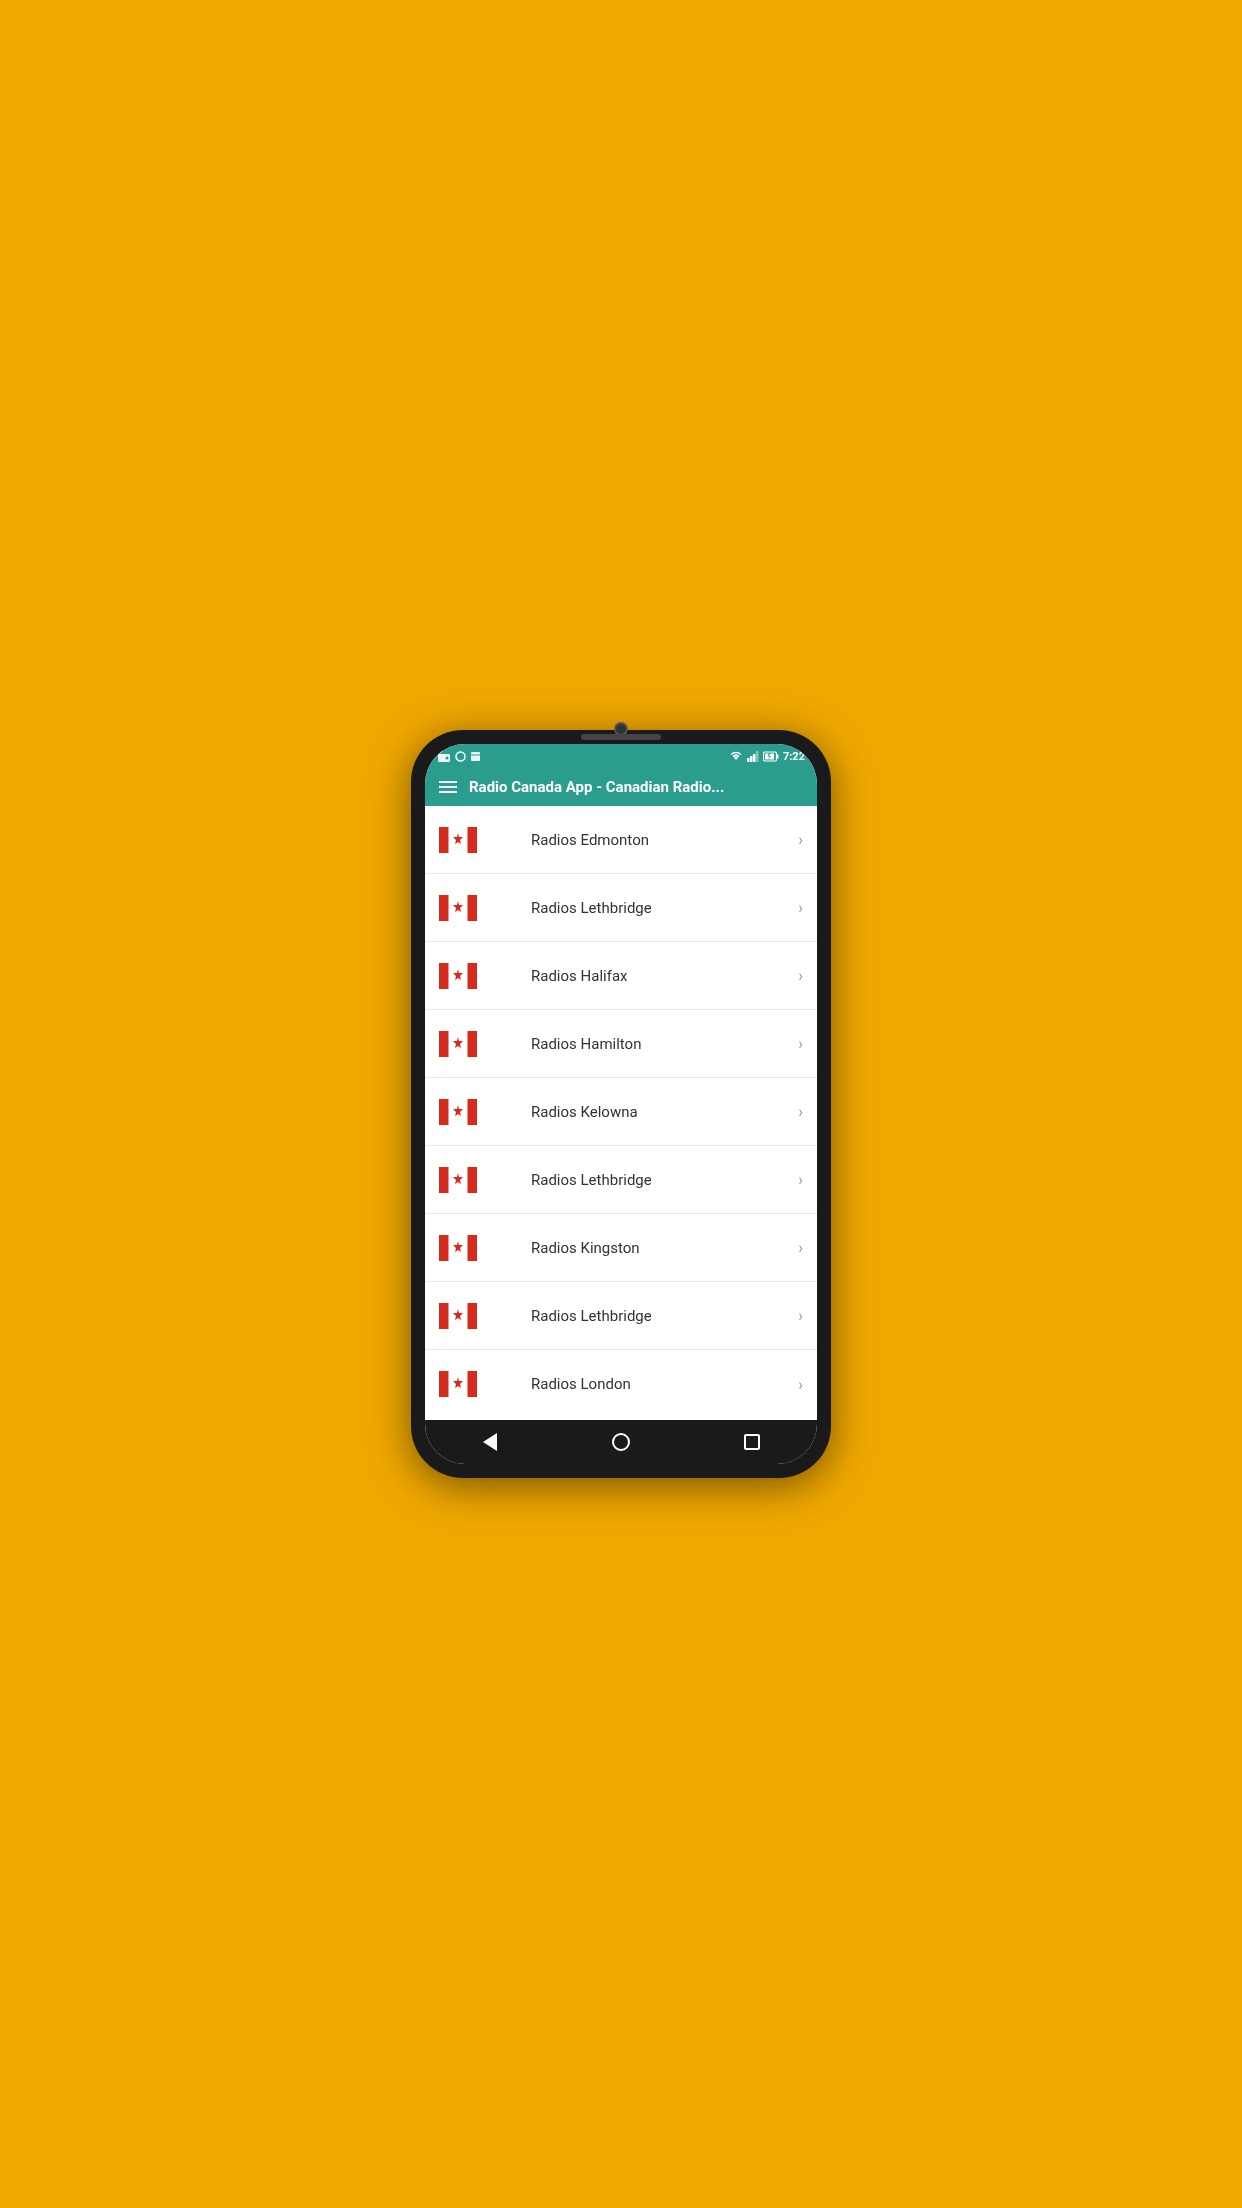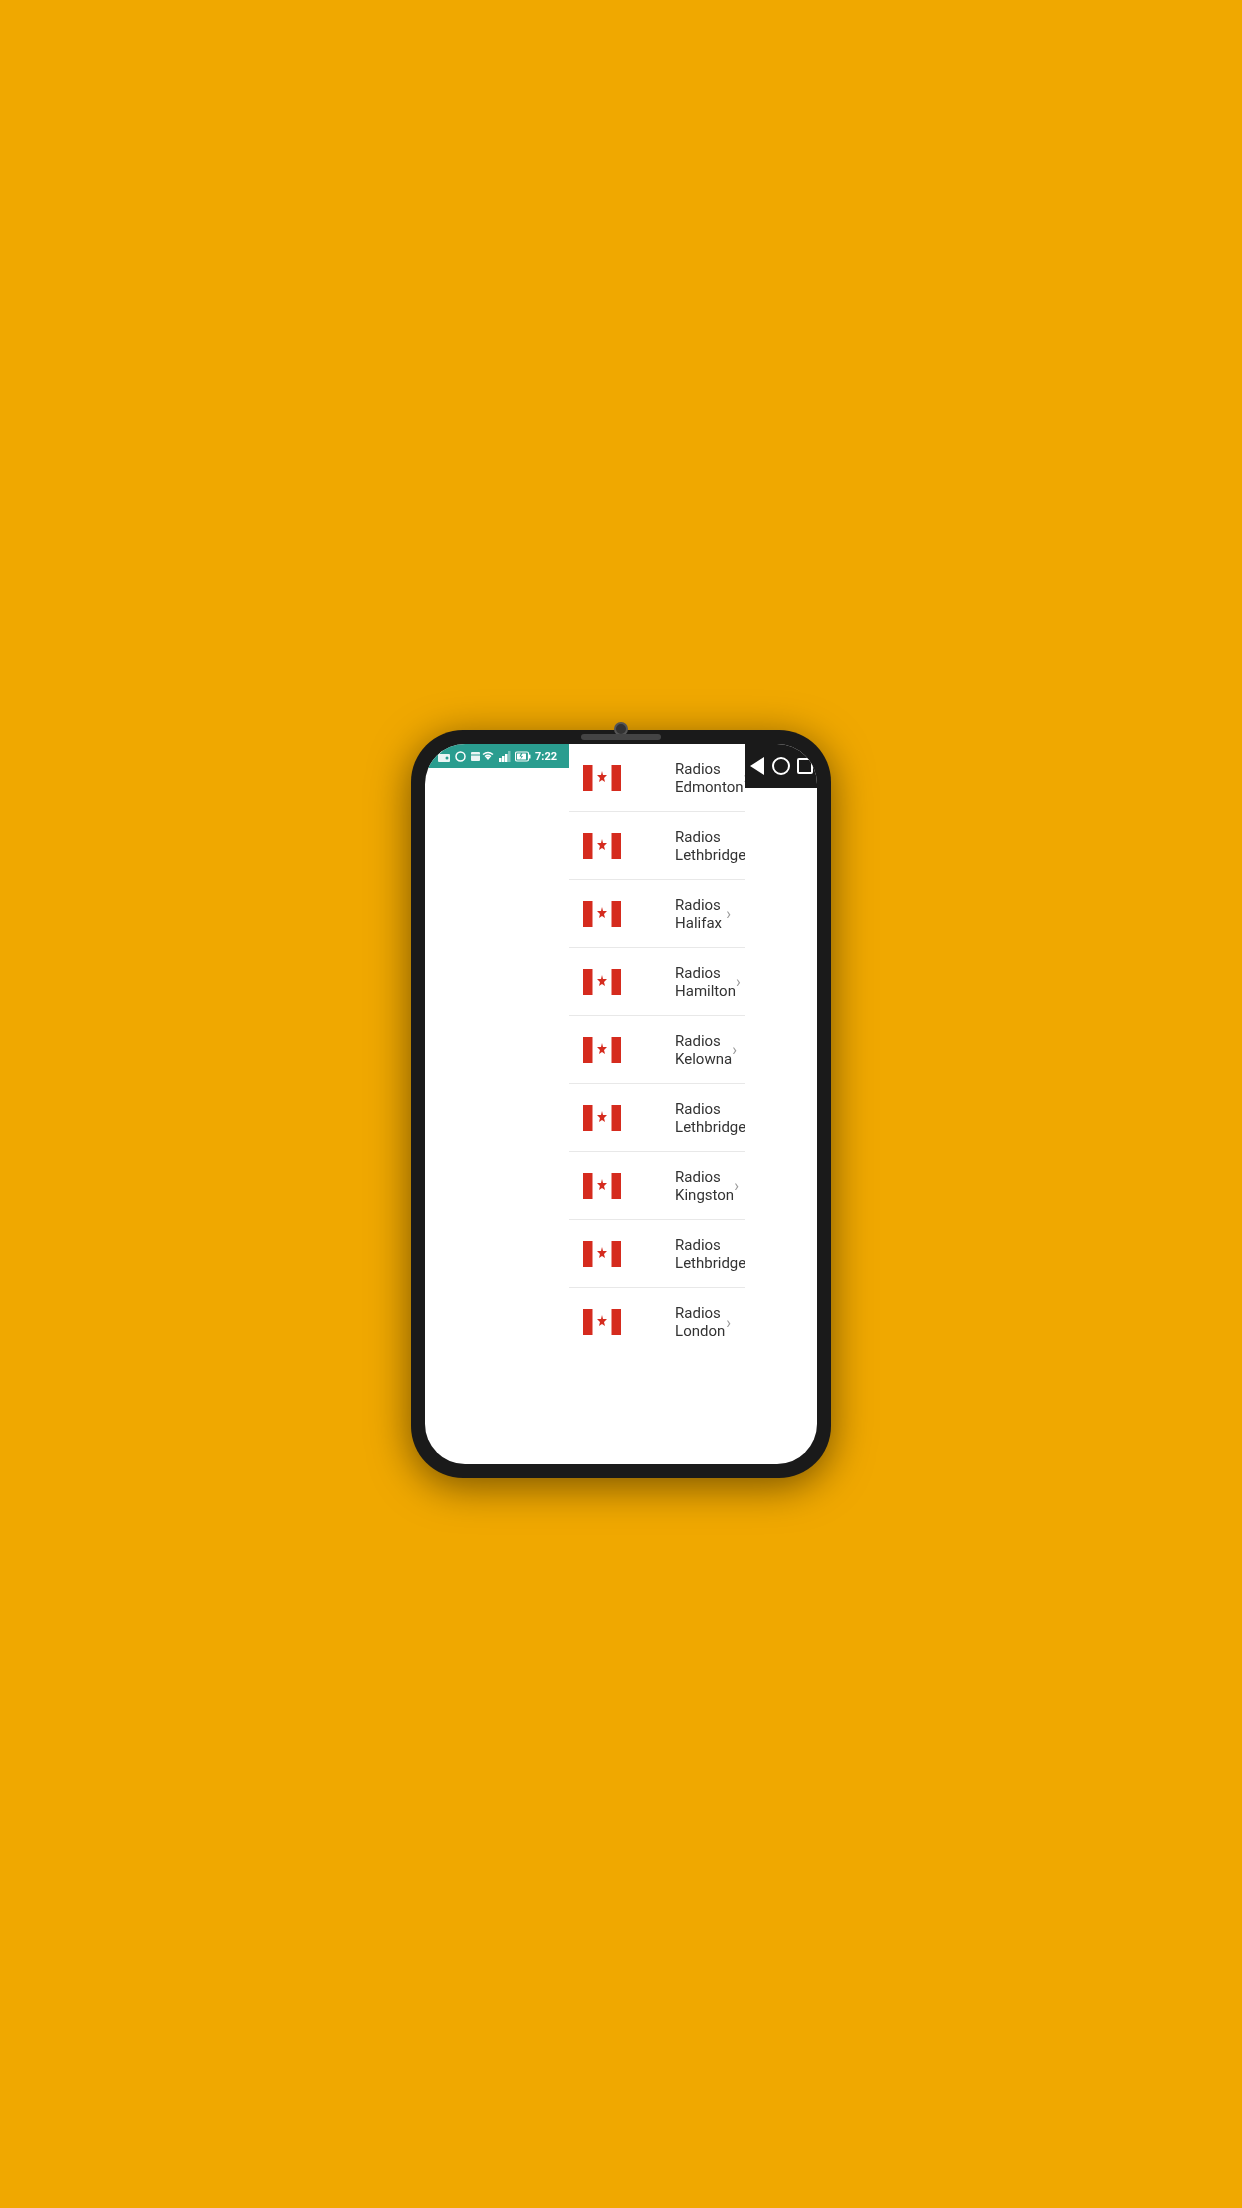--- a/index.html
+++ b/index.html
@@ -24,21 +24,21 @@
     }
 
     .phone-inner {
       width: 100%;
       height: 100%;
       background: #fff;
       border-radius: 40px;
       overflow: hidden;
       position: relative;
       display: flex;
-      flex-direction: row;
+      flex-direction: column;
     }
 
     
     .phone-top-bar {
       position: absolute;
       top: 4px;
       left: 50%;
       transform: translateX(-50%);
       width: 80px;
       height: 6px;
@@ -297,20 +297,28 @@
           <rect x="0.5" y="1" width="13" height="9" rx="1.5" stroke="white" stroke-width="1.2" fill="none"></rect>
           <rect x="14" y="3.5" width="1.5" height="4" rx="0.5" fill="white"></rect>
           <rect x="2" y="2.5" width="9" height="6" rx="0.5" fill="white"></rect>
 
           <path d="M6 2 L4.5 5.5 L6.5 5.5 L5 9 L8 5 L6 5 L7.5 2Z" fill="#2a9d8f"></path>
         </svg>
         <span>7:22</span>
       </div>
     </div>
 
+    <div class="app-bar">
+      <div class="menu-icon">
+        <span></span>
+        <span></span>
+        <span></span>
+      </div>
+      <span class="app-title">Radio Canada App - Canadian Radio...</span>
+    </div>
 
 
     <div class="list-container">
 
       <div class="list-item">
         <span class="flag-icon">
           <svg class="flag-svg" viewBox="0 0 38 26" xmlns="http://www.w3.org/2000/svg">
             <rect width="38" height="26" fill="white"></rect>
             <rect width="9.5" height="26" fill="#D52B1E"></rect>
             <rect x="28.5" width="9.5" height="26" fill="#D52B1E"></rect>

